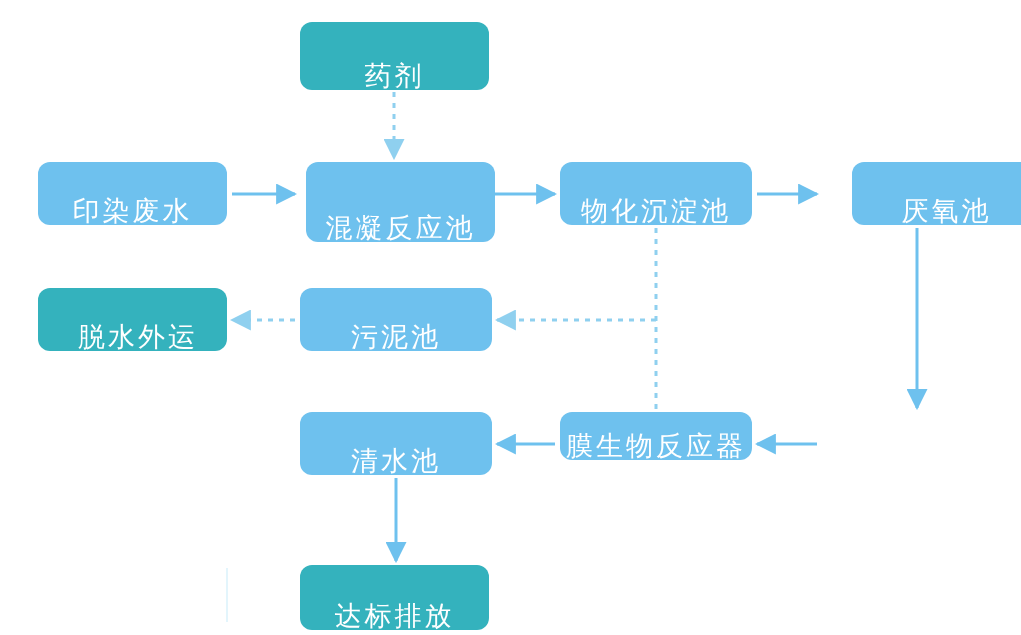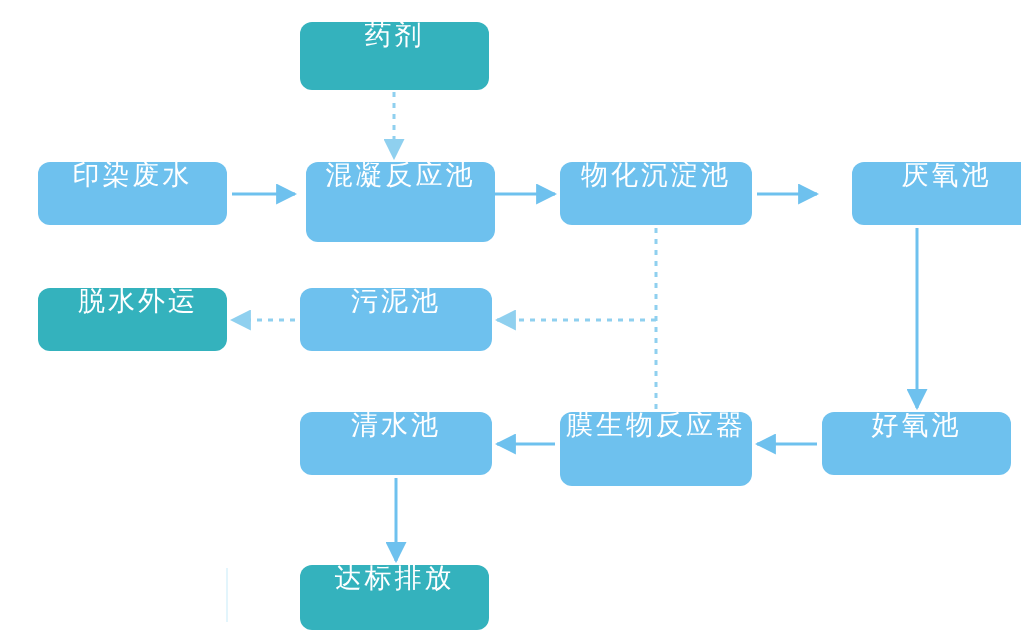--- a/index.html
+++ b/index.html
@@ -22,21 +22,21 @@
     position: absolute;
     left: 0;
     top: 0;
     width: 1021px;
     height: 635px;
     pointer-events: none;
   }
   .node {
     position: absolute;
     display: flex;
-    align-items: flex-start;
+    align-items: flex-end;
     justify-content: center;
     border-radius: 12px;
     color: #ffffff;
     letter-spacing: 3px;
     font-weight: 400;
     line-height: 1;
     white-space: nowrap;
     box-sizing: border-box;
     user-select: none;
   }
@@ -109,25 +109,22 @@
   </div>
 
   <div class="node node-blue" style="left:300px; top:288px; width:192px; height:63px; font-size:27px;">
     <span class="node-label">污泥池</span>
   </div>
 
   <div class="node node-blue" style="left:300px; top:412px; width:192px; height:63px; font-size:27px;">
     <span class="node-label">清水池</span>
   </div>
 
-  <div class="node node-blue" style="left:560px; top:412px; width:192px; height:74px; font-size:27px;">
+  <div class="node node-blue" style="left:560px; top:412px; width:192px; height:48px; font-size:27px;">
     <span class="node-label">膜生物反应器</span>
   </div>
 
-  <div class="node node-blue" style="left:822px; top:412px; width:189px; height:63px; font-size:27px;">
-    <span class="node-label">好氧池</span>
-  </div>
 
   <div class="node node-teal" style="left:300px; top:565px; width:189px; height:65px; font-size:27px;">
     <span class="node-label">达标排放</span>
   </div>
 
 </div>
 
 </body></html>

